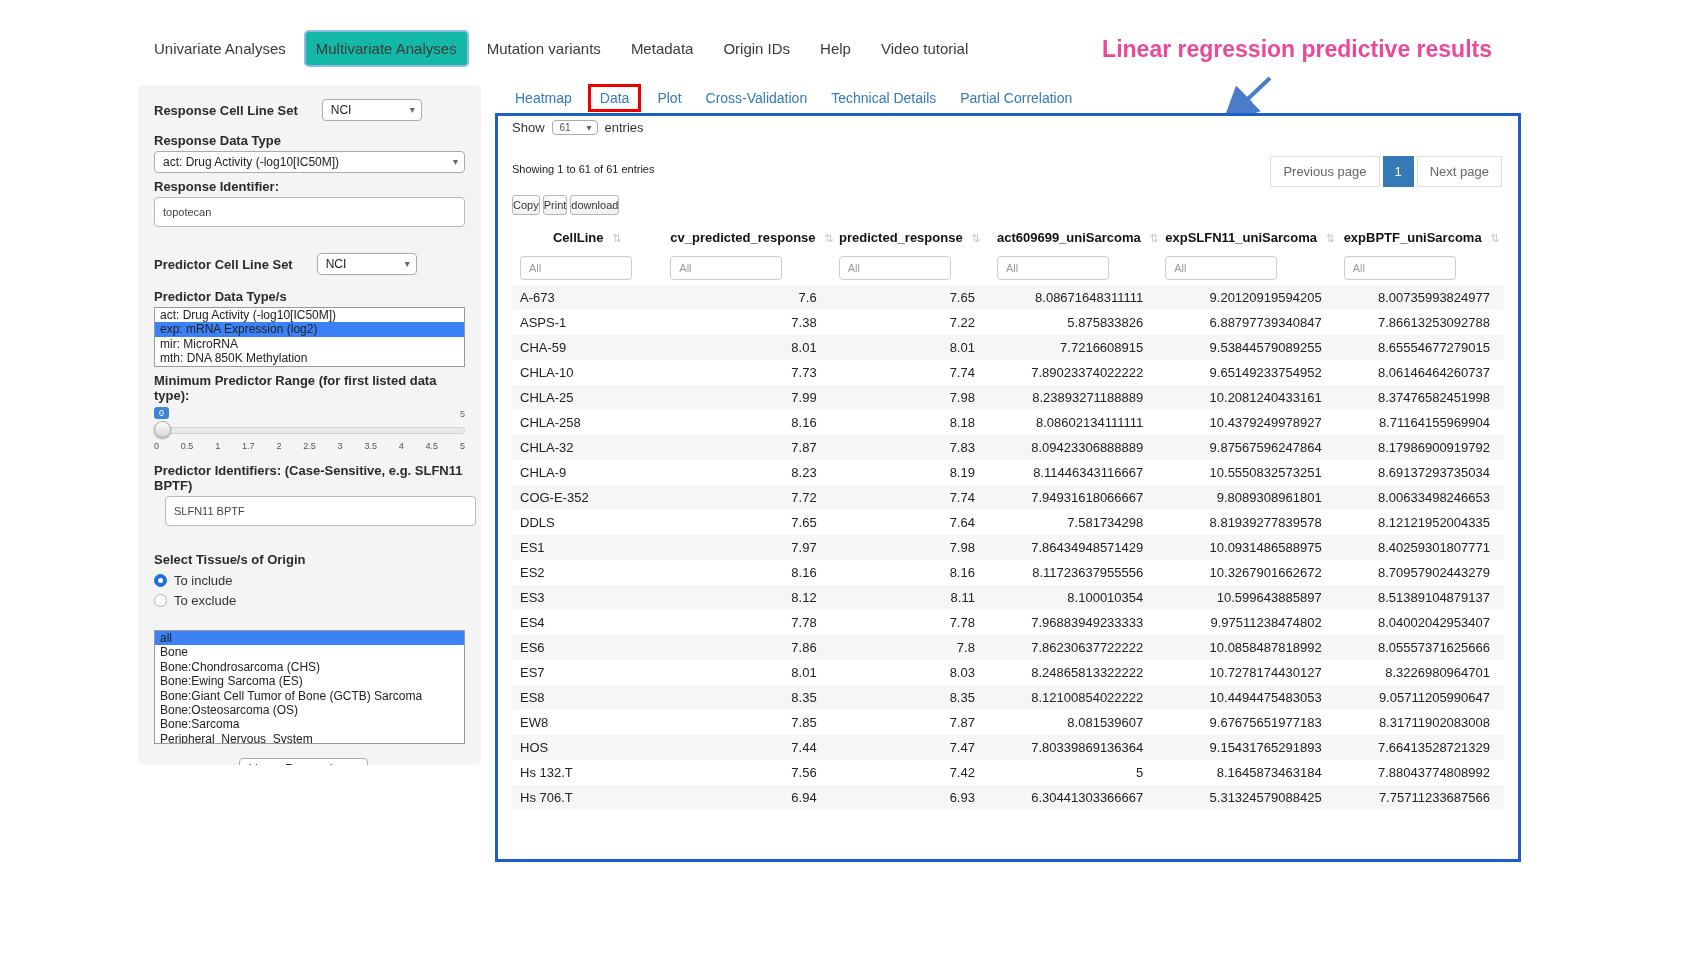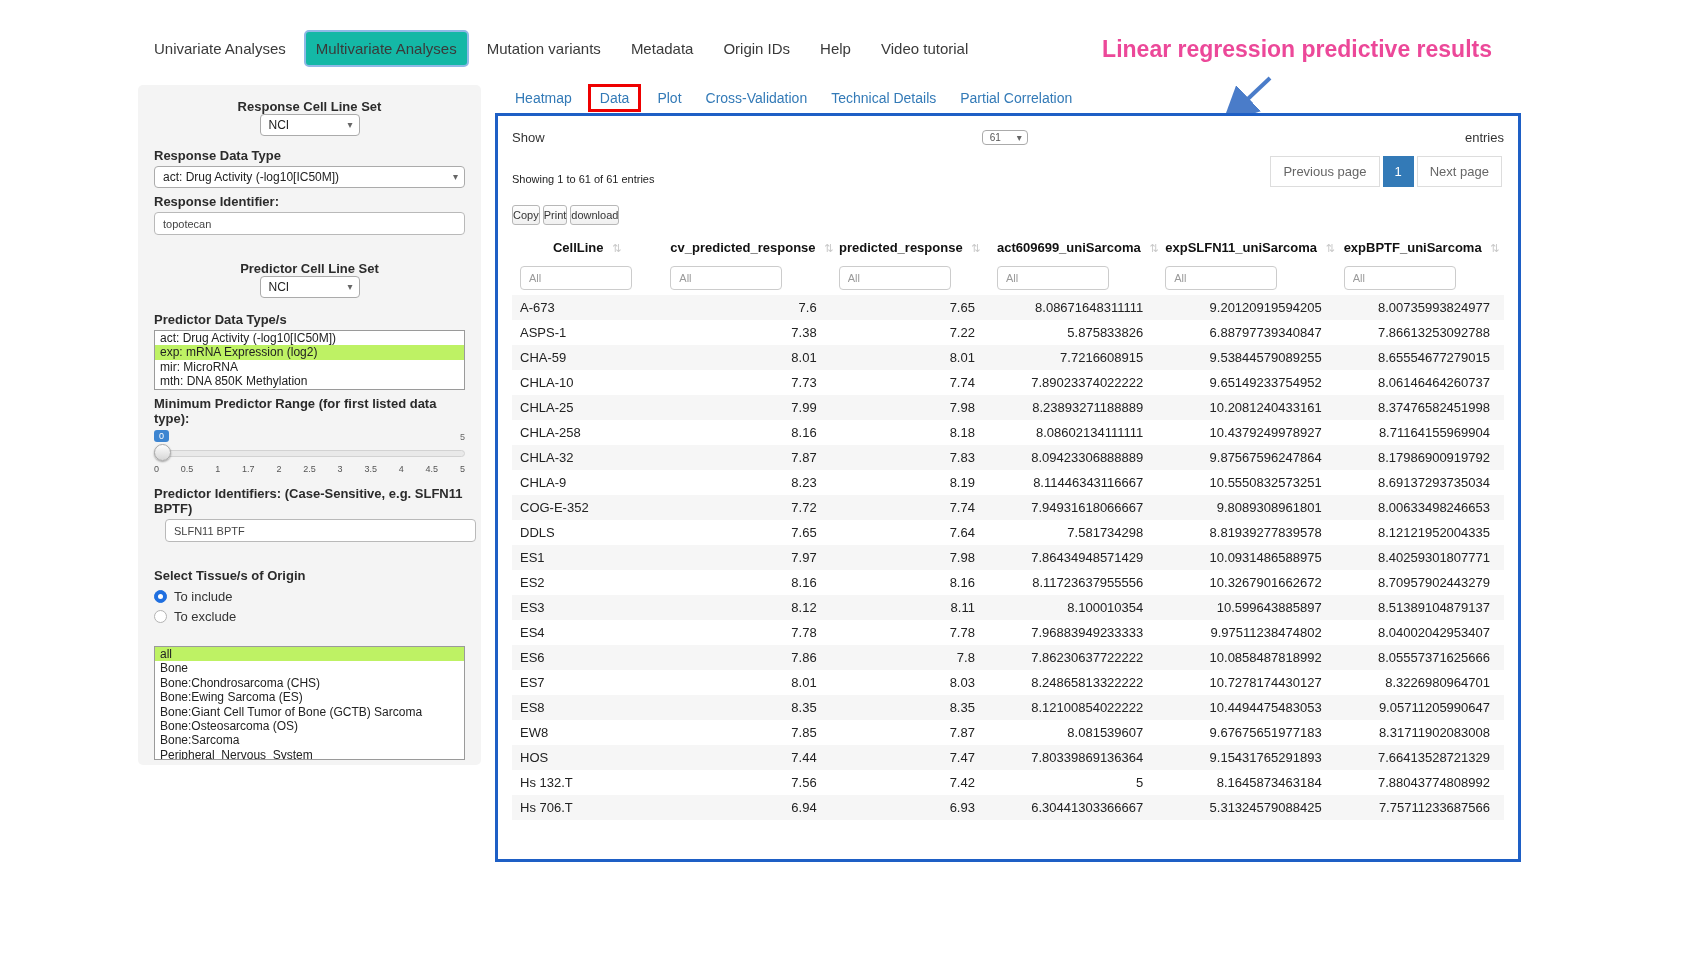--- a/index.html
+++ b/index.html
@@ -17,31 +17,31 @@
   
   .annot-title { position:absolute; top:36px; left:1000px; width:492px; text-align:right;
     font-size:23px; font-weight:bold; color:#ec4899; }
   .annot-arrow { position:absolute; left:1218px; top:74px; }
 
   
   .sidebar { position:absolute; left:138px; top:85px; width:343px; height:680px;
     background:#f4f4f4; border-radius:5px; padding:14px 16px; font-size:13px; overflow:hidden; }
   .lbl { font-weight:bold; color:#2b2b2b; }
   .mb3 { margin-bottom:3px; } .mb6 { margin-bottom:6px; }
-  .inline-row { display:flex; align-items:center; gap:0;flex-direction:column; }
+  .inline-row { display:flex; align-items:center; gap:24px; }
   .fake-select { background:#fff; border:1px solid #ababab; border-radius:4px; font-size:12px;
     padding:3px 6px 3px 8px; display:inline-flex; align-items:center; justify-content:space-between;
     gap:10px; min-width:100px; cursor:pointer; color:#222; }
   .fake-select.block { width:100%; margin-bottom:6px; }
   .caret { color:#666; font-size:10px; line-height:1; }
-  .text-input { width:100%; height:23px; border:1px solid #b9b9b9; border-radius:4px;
+  .text-input { width:100%; height:30px; border:1px solid #b9b9b9; border-radius:4px;
     padding:0 8px; font-size:11px; color:#444; background:#fff; font-family:inherit; }
   .listbox { background:#fff; border:1px solid #9a9a9a; font-size:12px; overflow:hidden; }
   .opt { padding:0 5px; line-height:14.4px; white-space:nowrap; cursor:pointer; color:#222; }
-  .opt.sel { background:#bef264; }
+  .opt.sel { background:#3b82f6; }
   .predictor-list { height:60px; margin-bottom:6px; }
   .tissue-list { height:114px; margin-bottom:14px; }
   .row1 { margin-bottom:12px; }
   .row-pred { margin:0 0 14px 0; }
   .gap-big { margin-bottom:24px; }
 
   
   .slider-wrap { position:relative; height:50px; margin:4px 0 6px 0; }
   .slider-val { position:absolute; left:0; top:0; background:#3d85d1; color:#fff; font-size:9px;
     padding:1px 5px; border-radius:3px; }
@@ -64,21 +64,21 @@
     border-radius:50%; left:3px; top:3px; }
 
   
   .tabs { position:absolute; left:503px; top:84px; display:flex; align-items:center; font-size:14px; }
   .tab { color:#337ab7; padding:6px 12px; cursor:pointer; white-space:nowrap; }
   .tab.redbox { border:3px solid #ee0000; padding:3px 9px; margin:0 4px; }
 
   
   .panel { position:absolute; left:495px; top:113px; width:1026px; height:749px;
     border:3px solid #1e5fc5; background:#fff; padding:4px 14px; }
-  .show-row { display:flex; align-items:center; gap:7px; font-size:13px; margin-top:10px;justify-content:space-between; }
+  .show-row { display:flex; align-items:center; gap:7px; font-size:13px; margin-top:0; }
   .show-select { min-width:46px; padding:1px 5px 1px 7px; font-size:10px; color:#555; }
   .info-row { margin-top:28px; font-size:11px; color:#222; }
   .pagination { position:absolute; right:16px; top:40px; display:flex; align-items:center; font-size:13px; }
   .page-btn { border:1px solid #ddd; background:#fff; color:#666; padding:7px 12px;
     font-size:13px; font-family:inherit; cursor:pointer; }
   .page-num { border:1px solid #337ab7; background:#337ab7; color:#fff; padding:7px 11px;
     margin:0 3px; font-size:13px; font-family:inherit; cursor:pointer; }
   .export-row { margin-top:20px; display:flex; gap:3px; }
   .export-btn { border:1px solid #b7b7b7; border-radius:3px; background:linear-gradient(#fefefe,#f0f0f0);
     font-size:11px; color:#333; padding:3px 0; font-family:inherit; cursor:pointer; }

